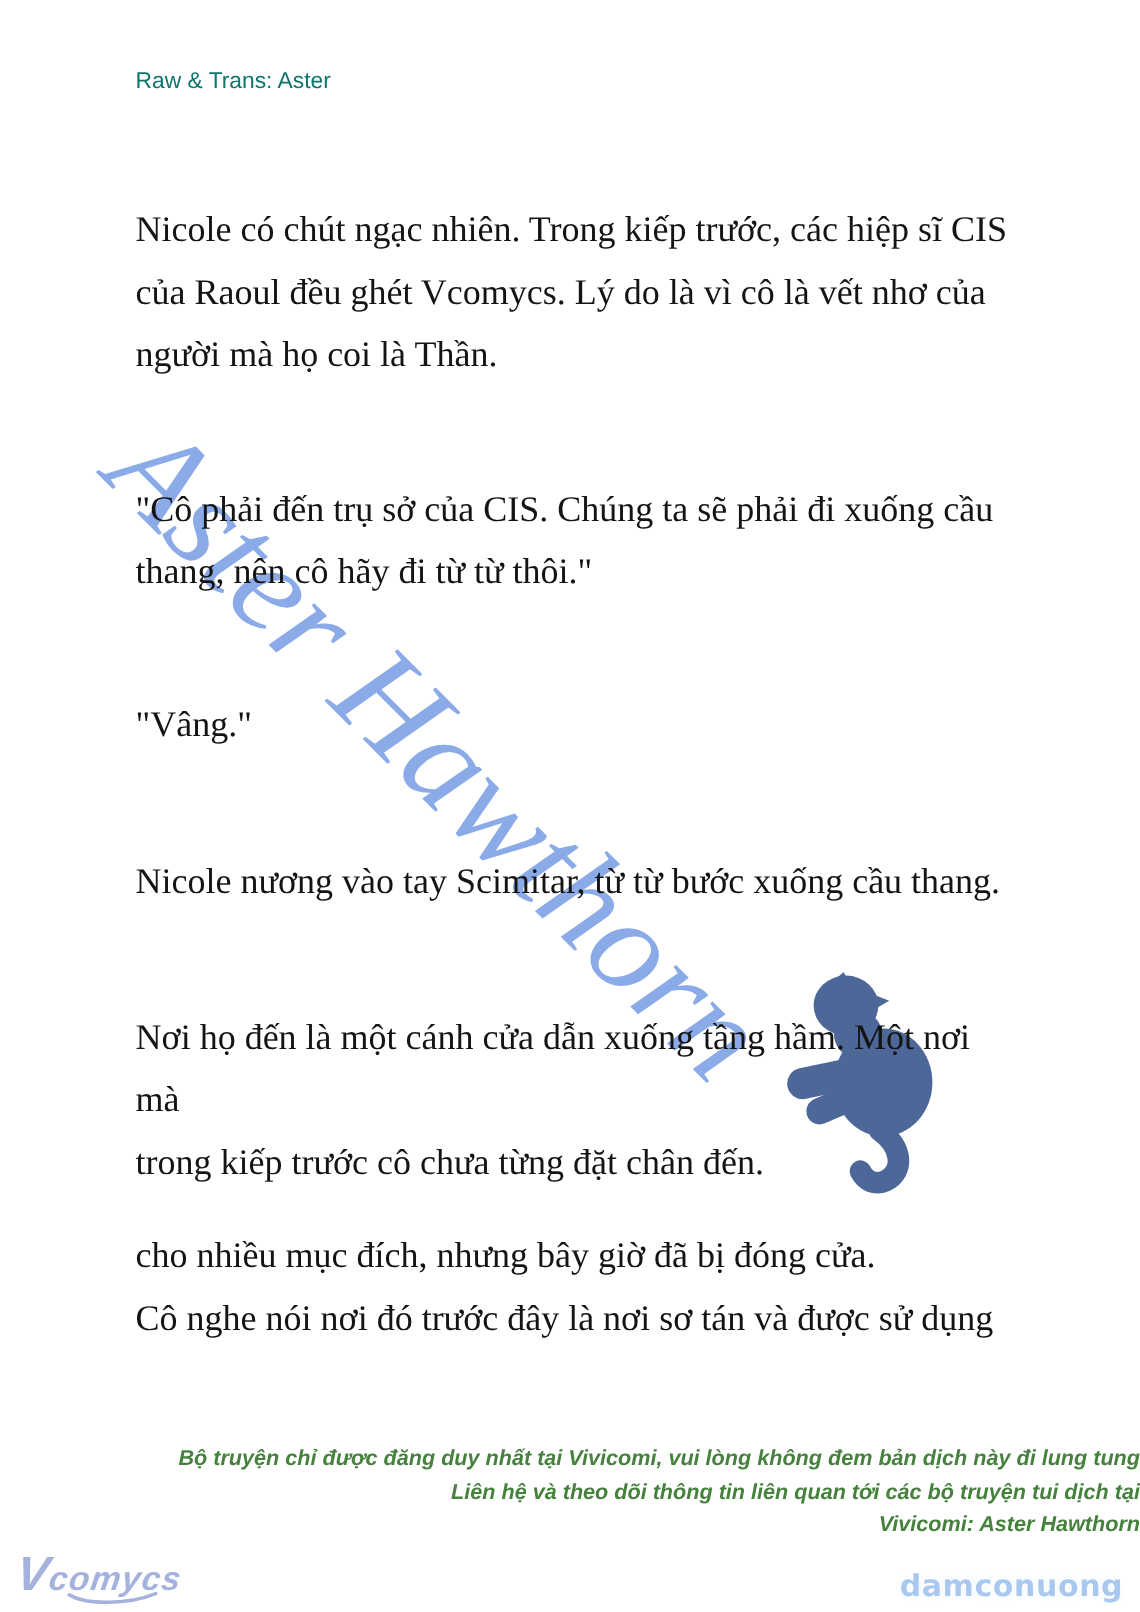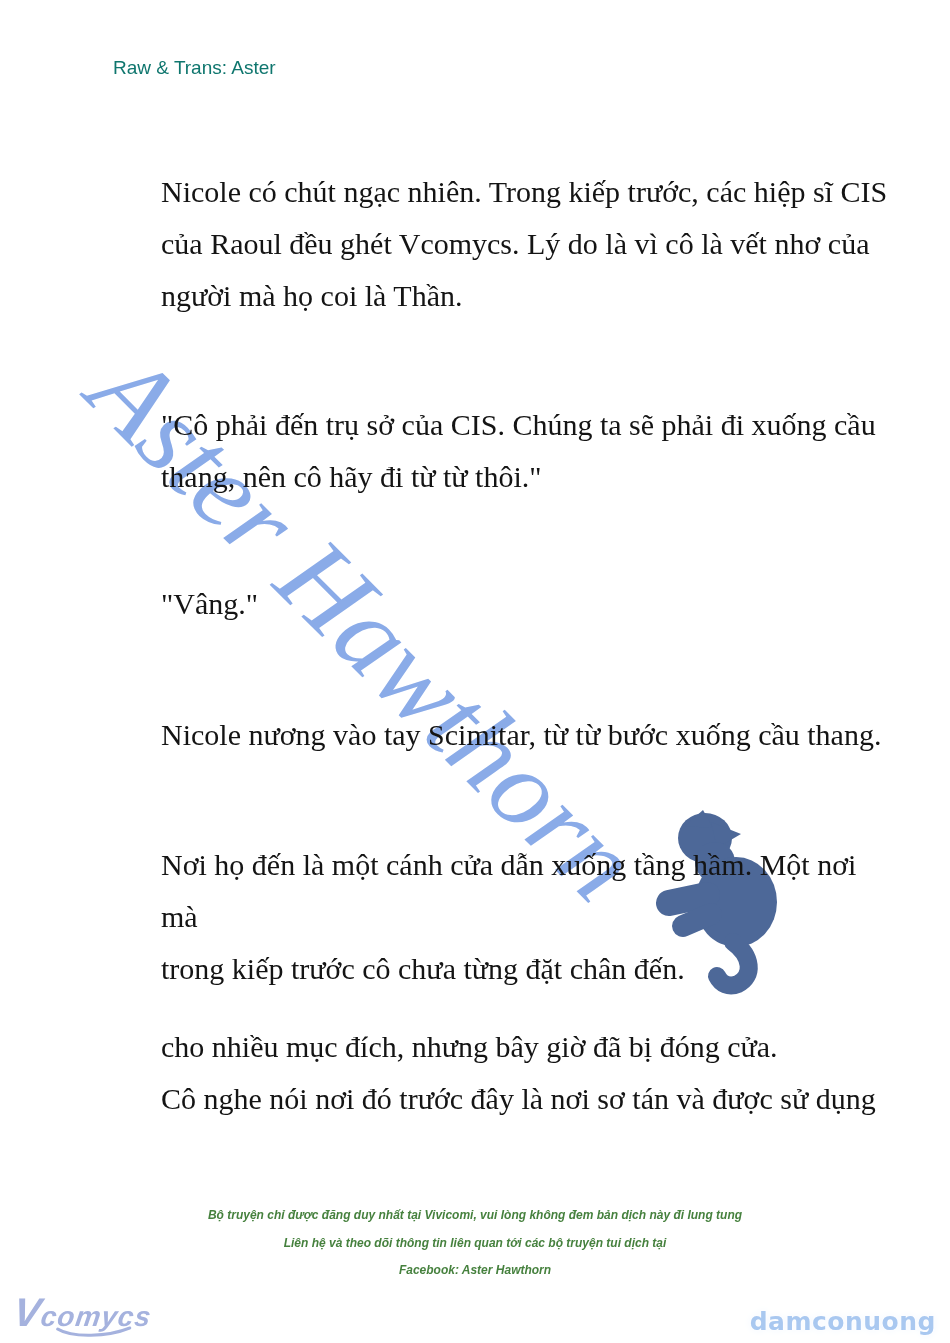--- a/index.html
+++ b/index.html
@@ -17,27 +17,27 @@
     font-family:"Liberation Serif","DejaVu Serif",serif;font-style:italic;
     font-size:112px;line-height:1;color:var(--watermark);
     transform:rotate(45deg);transform-origin:0 0;white-space:nowrap;
     z-index:1;
   }
   .cat{position:absolute;left:655px;top:810px;width:124px;height:188px;z-index:2;}
   .cat .solid{fill:var(--cat);}
   .cat .stroke{fill:none;stroke:var(--cat);stroke-linecap:round;}
   .para{
     position:absolute;left:113px;width:736px;
-    font-size:30px;line-height:52px;color:var(--text);z-index:3;margin-left:48px;
+    font-size:30px;line-height:52px;color:var(--text);z-index:3;
   }
   .p1{top:166px}.p2{top:399px}.p3{top:578px}.p4{top:709px}.p5{top:839px}.p6{top:1021px}
   .footer{
-    position:absolute;left:0;top:1202px;width:100%;text-align:center;
+    position:absolute;left:0;top:1202px;width:100%;text-align:right;
     font-family:"Liberation Sans",sans-serif;font-style:italic;font-weight:bold;
-    font-size:12px;line-height:27.5px;color:var(--footer-green);z-index:3;
+    font-size:18px;line-height:27.5px;color:var(--footer-green);z-index:3;
   }
   .vcomycs{
     position:absolute;left:14px;top:1288px;z-index:3;
     color:var(--vcomycs-blue);font-family:"Liberation Sans",sans-serif;
     font-style:italic;font-weight:bold;transform:skewX(-8deg);
   }
   .vcomycs-text{display:block;font-size:28px;letter-spacing:1px;line-height:1.2;}
   .vcomycs-text::first-letter{font-size:40px;}
   .vcomycs-swoosh{position:absolute;left:42px;top:37px;}
   .vcomycs-swoosh path{fill:none;stroke:var(--vcomycs-blue);stroke-width:3;stroke-linecap:round;}
@@ -93,21 +93,21 @@
   </div>
 
   <div class="para p6">
     <div>cho nhiều mục đích, nhưng bây giờ đã bị đóng cửa.</div>
     <div>Cô nghe nói nơi đó trước đây là nơi sơ tán và được sử dụng</div>
   </div>
 
   <div class="footer">
     <div>Bộ truyện chỉ được đăng duy nhất tại Vivicomi, vui lòng không đem bản dịch này đi lung tung</div>
     <div>Liên hệ và theo dõi thông tin liên quan tới các bộ truyện tui dịch tại</div>
-    <div>Facebook: Aster Hawthorn</div>
+    <div>Vivicomi: Aster Hawthorn</div>
   </div>
 
   <div class="vcomycs">
     <span class="vcomycs-text">Vcomycs</span>
     <svg class="vcomycs-swoosh" width="80" height="14" viewBox="0 0 80 14" xmlns="http://www.w3.org/2000/svg" aria-hidden="true">
       <path d="M4,4 C20,13 55,12 76,3"></path>
     </svg>
   </div>
 
   <div class="damconuong">damconuong</div>

